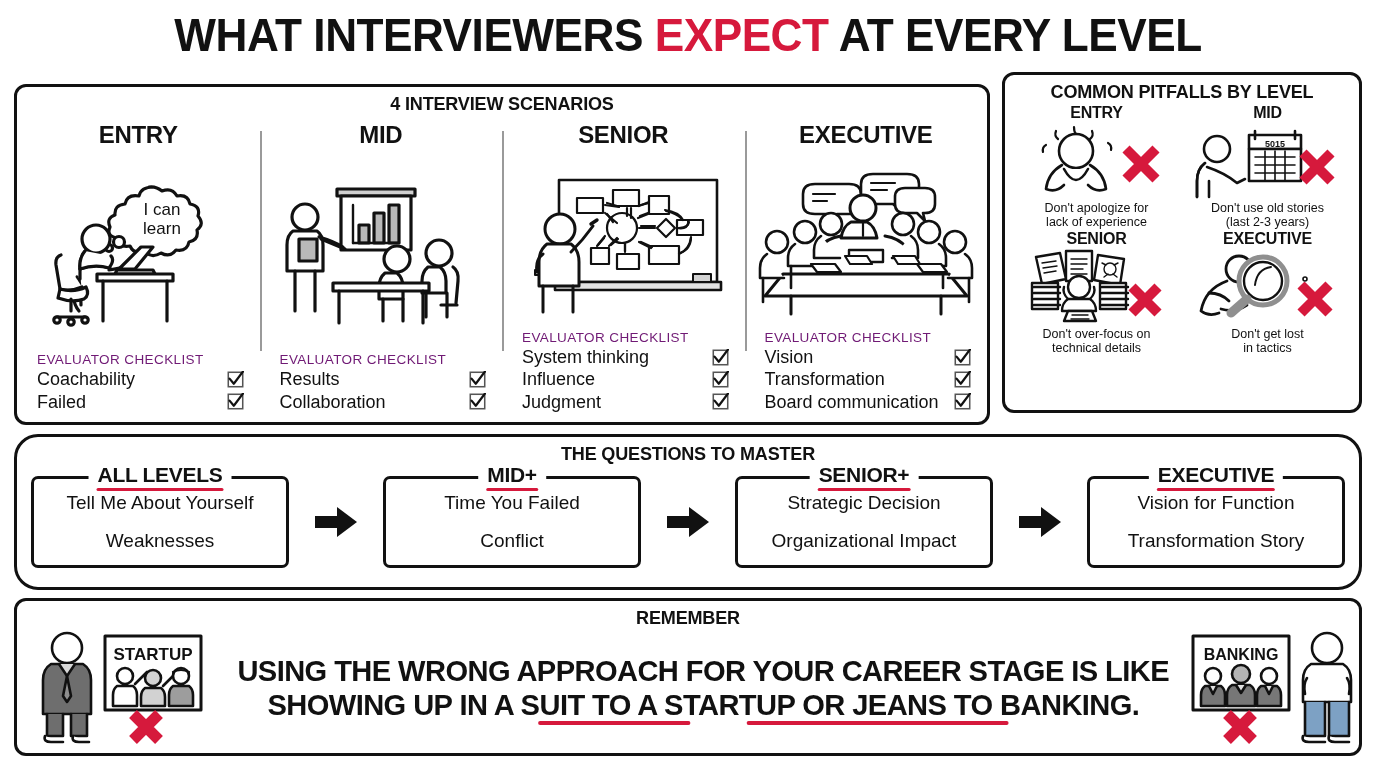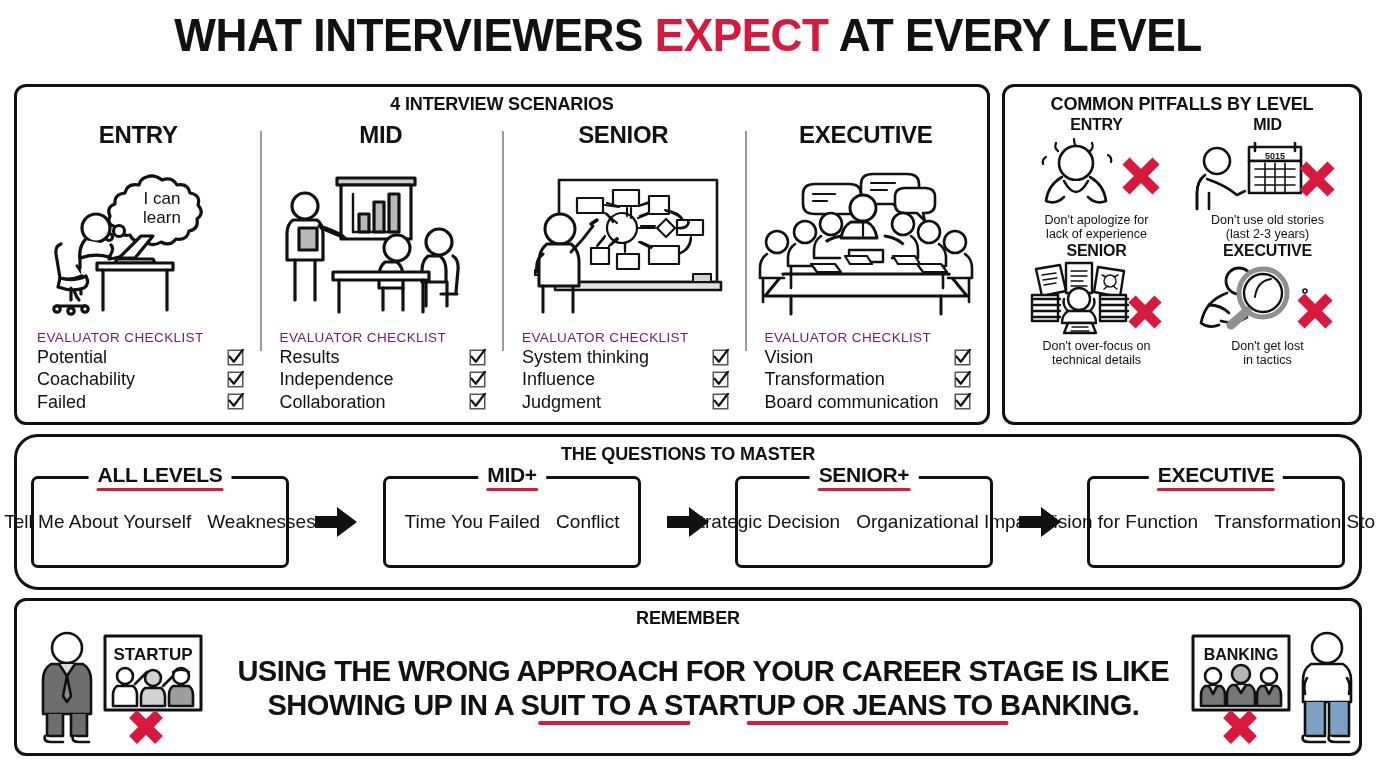--- a/index.html
+++ b/index.html
@@ -67,41 +67,41 @@
     margin-bottom: 1px;
   }
   .chk-row {
     display: flex; align-items: center; justify-content: space-between;
     font-size: 18px; line-height: 1.24;
   }
   .chk-row .lbl { white-space: nowrap; }
   .chk-box { width: 17px; height: 17px; flex: 0 0 17px; }
 
   
-  #pitfalls { left: 1002px; top: 84px; width: 360px; height: 341px; }
+  #pitfalls { left: 1002px; top: 72px; width: 360px; height: 341px; }
   .pit-grid {
     display: grid; grid-template-columns: 1fr 1fr;
     padding: 0 6px; row-gap: 0;
   }
   .pit-cell { display: flex; flex-direction: column; align-items: center; }
   .pit-level { font-size: 16px; font-weight: bold; letter-spacing: -0.2px; margin-top: 1px; }
   .pit-art { height: 78px; display: flex; align-items: center; justify-content: center; }
   .pit-cap { font-size: 12.5px; text-align: center; line-height: 1.12; margin-top: 1px; }
 
   
   #questions { left: 14px; top: 434px; width: 1348px; height: 156px; border-radius: 24px; }
   .q-row {
     display: flex; align-items: center; justify-content: space-between;
     padding: 0 14px; margin-top: 6px; height: 102px;
   }
   .q-box {
     position: relative;
     width: 258px; height: 92px;
     border: 3px solid #111; border-radius: 7px;
-    display: flex; flex-direction: row; align-items: center; justify-content: center;
+    display: flex; flex-direction: column; align-items: center; justify-content: center;
     gap: 16px;
   }
   .q-legend {
     position: absolute; top: -16px; left: 50%; transform: translateX(-50%);
     background: #fff; padding: 0 9px;
     font-size: 21px; font-weight: bold; letter-spacing: -0.3px;
     white-space: nowrap;
   }
   .q-legend::after {
     content: ""; position: absolute; left: 8px; right: 8px; bottom: -4px;
@@ -173,27 +173,20 @@
               <path d="M30 122 l0 12 M16 140 l28 0" fill="none"></path>
               <circle cx="16" cy="143" r="3.2" fill="#fff"></circle>
               <circle cx="30" cy="145" r="3.2" fill="#fff"></circle>
               <circle cx="44" cy="143" r="3.2" fill="#fff"></circle>
             </g>
           </svg>
         </div>
         <div class="checklist">
           <div class="chk-head">EVALUATOR CHECKLIST</div>
           <div class="chk-row">
-            <span class="lbl">Potential</span>
-            <svg class="chk-box" viewBox="0 0 20 20">
-                <rect x="1.5" y="1.5" width="17" height="17" fill="none" stroke="#555" stroke-width="1.8"></rect>
-                <path d="M3 9 l5 6 l12 -16" fill="none" stroke="#111" stroke-width="2.6" stroke-linecap="round" stroke-linejoin="round"></path>
-              </svg>
-          </div>
-          <div class="chk-row">
             <span class="lbl">Coachability</span>
             <svg class="chk-box" viewBox="0 0 20 20">
                 <rect x="1.5" y="1.5" width="17" height="17" fill="none" stroke="#555" stroke-width="1.8"></rect>
                 <path d="M3 9 l5 6 l12 -16" fill="none" stroke="#111" stroke-width="2.6" stroke-linecap="round" stroke-linejoin="round"></path>
               </svg>
           </div>
           <div class="chk-row">
             <span class="lbl">Failed</span>
             <svg class="chk-box" viewBox="0 0 20 20">
                 <rect x="1.5" y="1.5" width="17" height="17" fill="none" stroke="#555" stroke-width="1.8"></rect>
@@ -237,27 +230,20 @@
             <g>
               <rect x="52" y="106" width="96" height="8" fill="#fff"></rect>
               <path d="M58 114 l0 32 M142 114 l0 32" fill="none"></path>
             </g>
           </svg>
         </div>
         <div class="checklist">
           <div class="chk-head">EVALUATOR CHECKLIST</div>
           <div class="chk-row">
             <span class="lbl">Results</span>
-            <svg class="chk-box" viewBox="0 0 20 20">
-                <rect x="1.5" y="1.5" width="17" height="17" fill="none" stroke="#555" stroke-width="1.8"></rect>
-                <path d="M3 9 l5 6 l12 -16" fill="none" stroke="#111" stroke-width="2.6" stroke-linecap="round" stroke-linejoin="round"></path>
-              </svg>
-          </div>
-          <div class="chk-row">
-            <span class="lbl">Independence</span>
             <svg class="chk-box" viewBox="0 0 20 20">
                 <rect x="1.5" y="1.5" width="17" height="17" fill="none" stroke="#555" stroke-width="1.8"></rect>
                 <path d="M3 9 l5 6 l12 -16" fill="none" stroke="#111" stroke-width="2.6" stroke-linecap="round" stroke-linejoin="round"></path>
               </svg>
           </div>
           <div class="chk-row">
             <span class="lbl">Collaboration</span>
             <svg class="chk-box" viewBox="0 0 20 20">
                 <rect x="1.5" y="1.5" width="17" height="17" fill="none" stroke="#555" stroke-width="1.8"></rect>
                 <path d="M3 9 l5 6 l12 -16" fill="none" stroke="#111" stroke-width="2.6" stroke-linecap="round" stroke-linejoin="round"></path>

